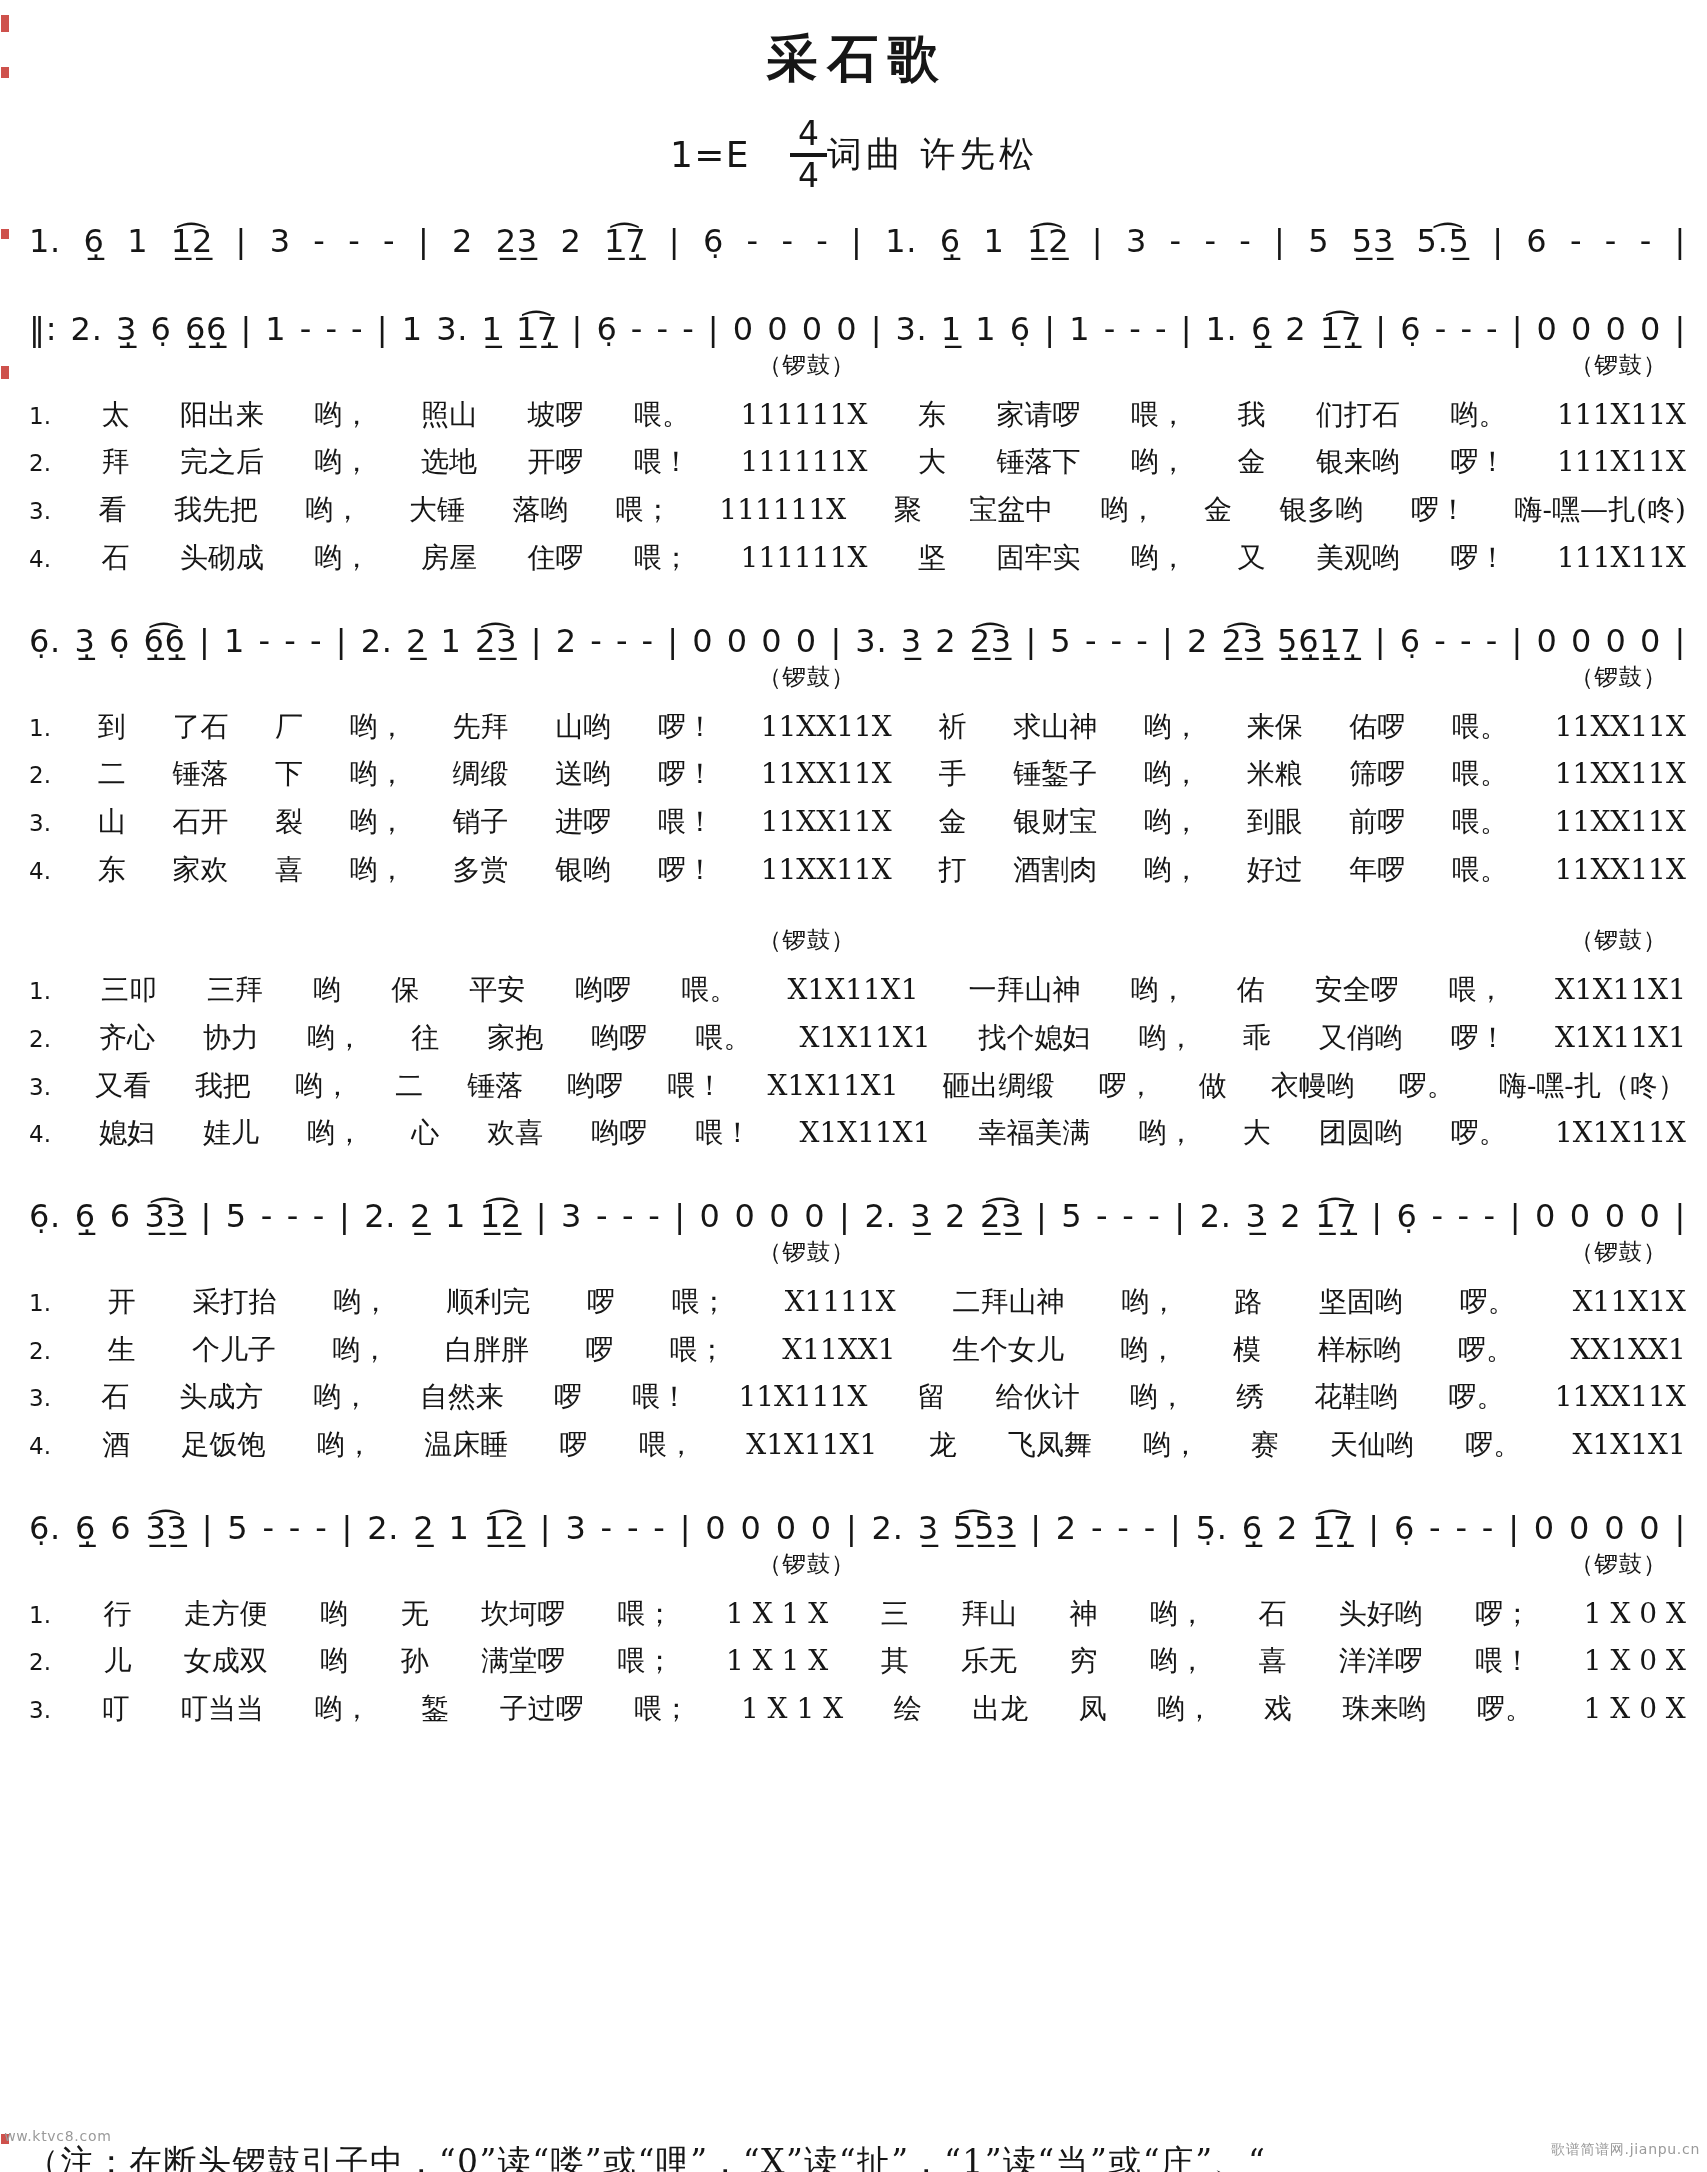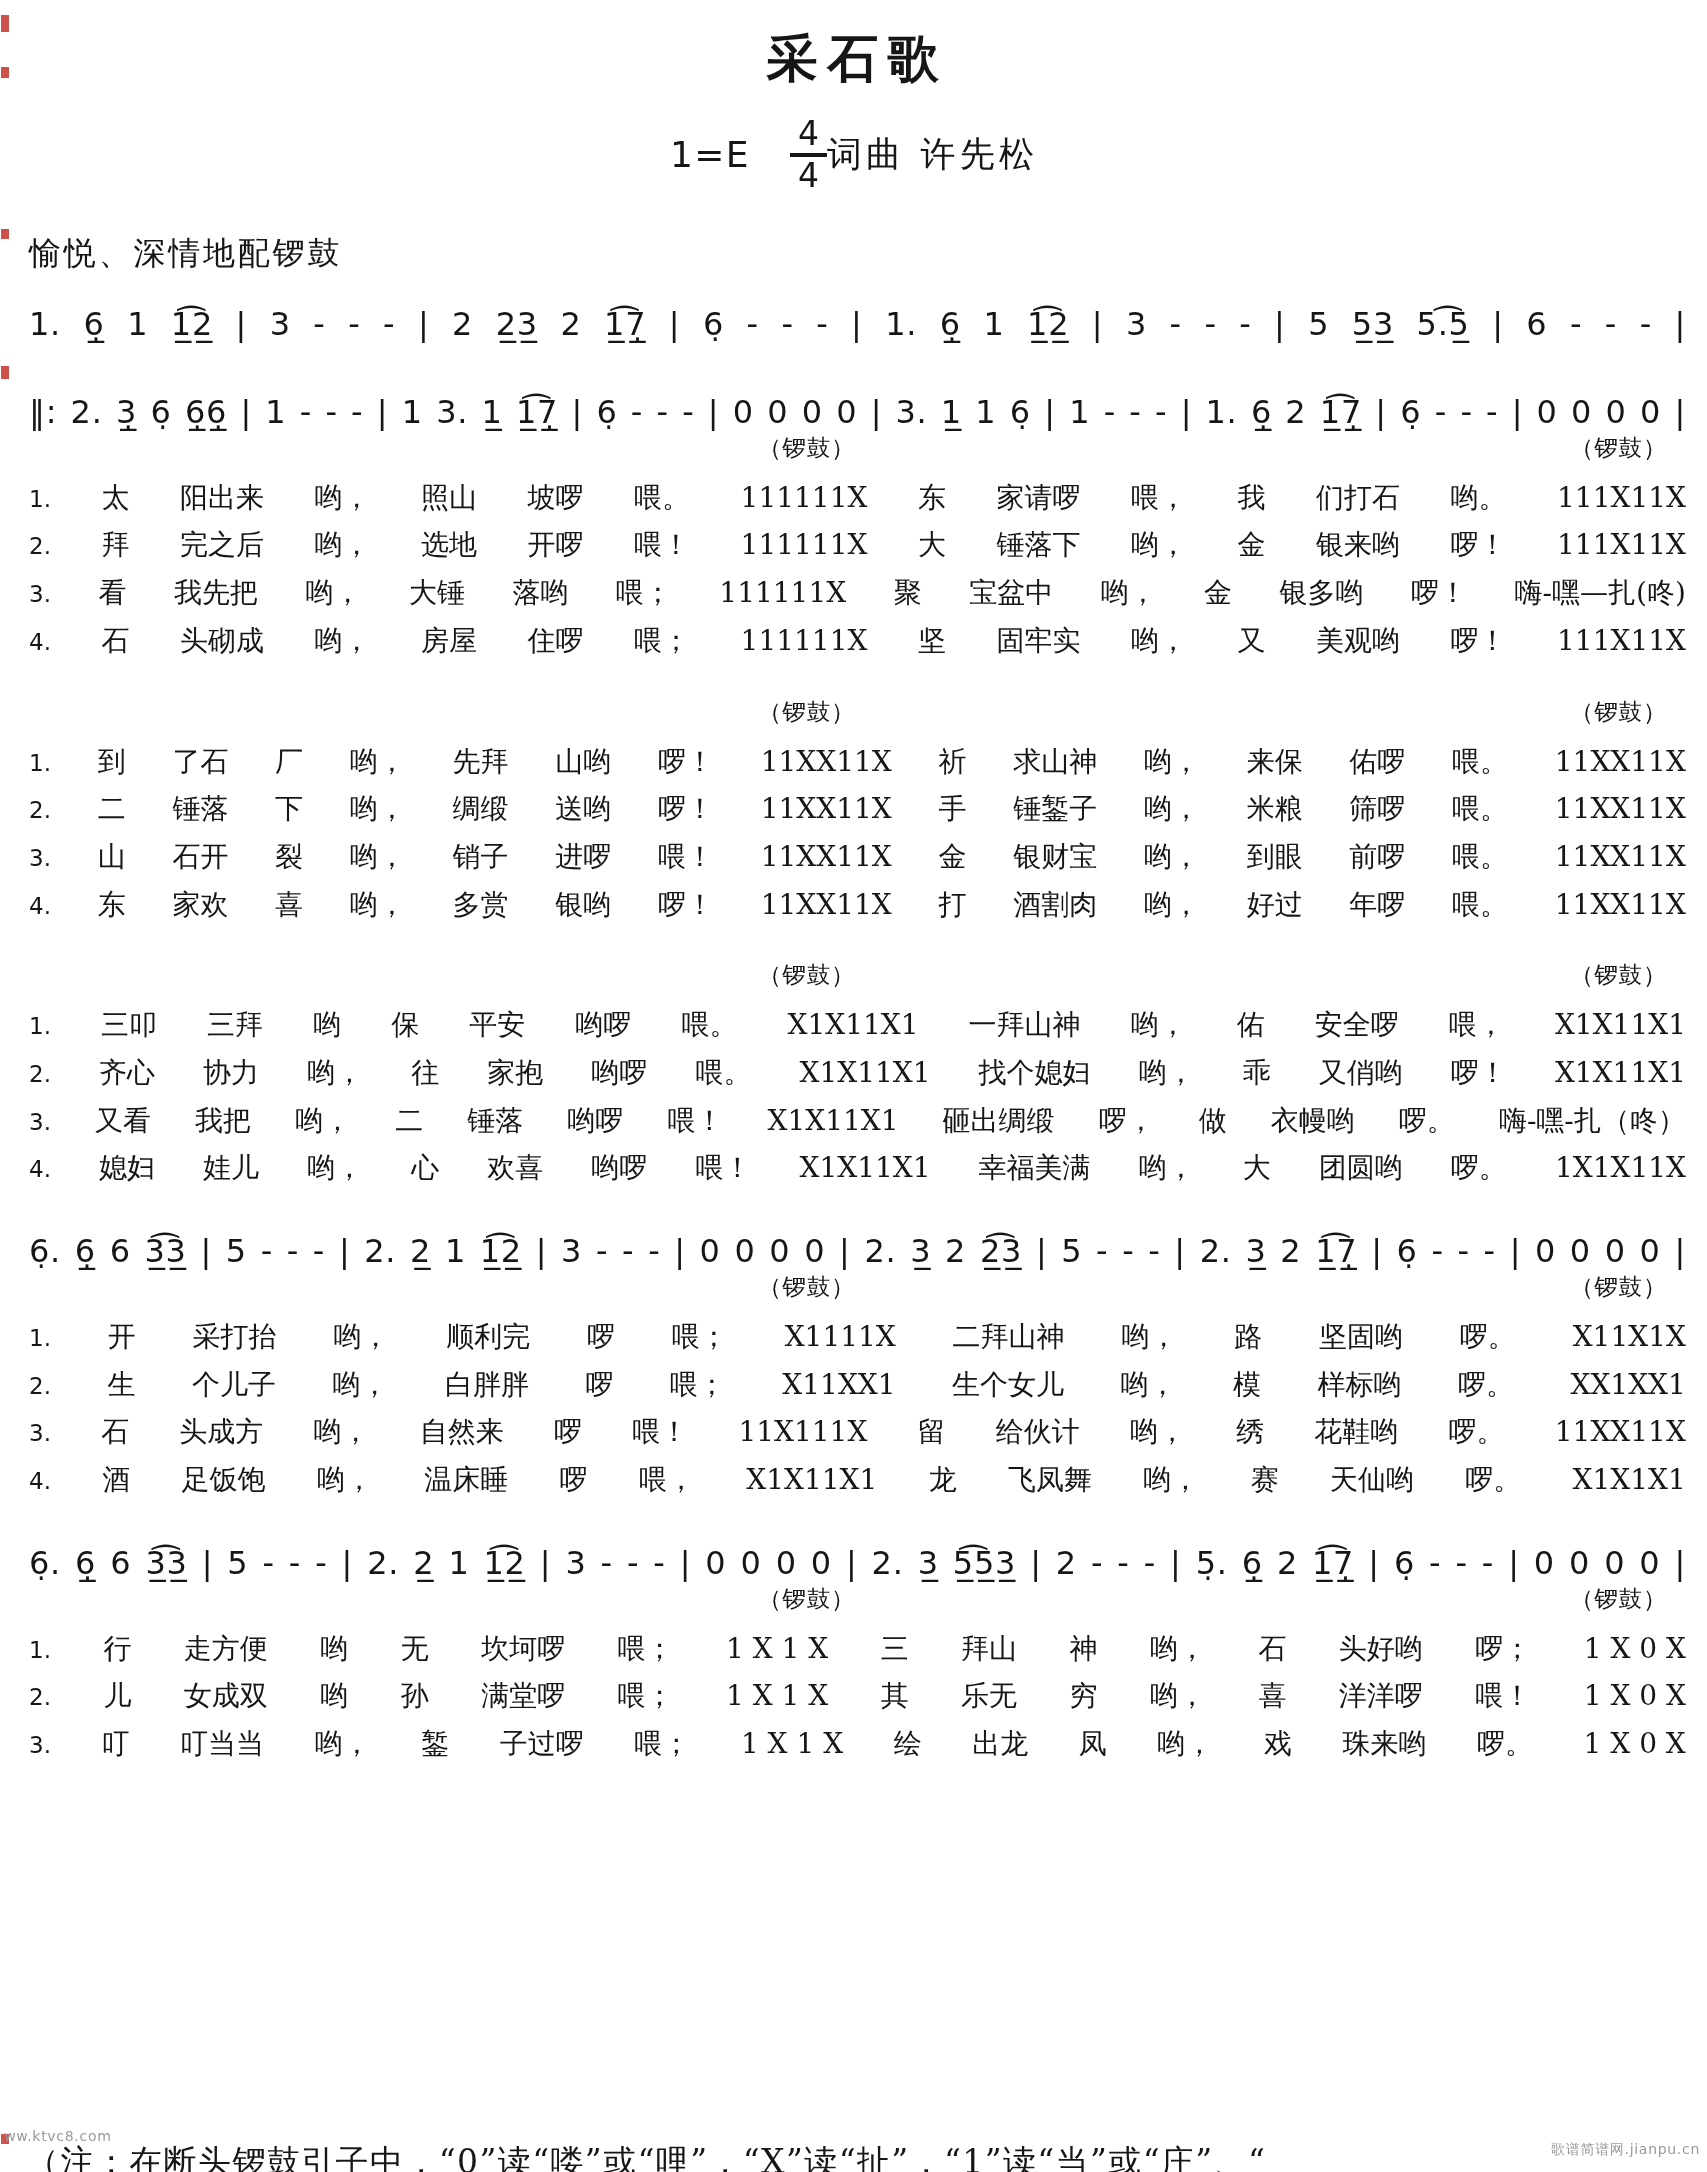--- a/index.html
+++ b/index.html
@@ -103,21 +103,20 @@
       <span class="key-text">1=E</span>
       <span class="meter">
         <span class="num">4</span>
         <span class="bar"></span>
         <span class="num">4</span>
       </span>
     </div>
     <div class="credit">词曲 许先松</div>
   </div>
 
-  <div class="tempo">愉悦、深情地配锣鼓</div>
 
   <div class="melody intro">1. 6̲̣ 1 1̲͡2̲ | 3 - - - | 2 2̲3̲ 2 1̲͡7̲̣ | 6̣ - - - | 1. 6̲̣ 1 1̲͡2̲ | 3 - - - | 5 5̲3̲ 5.͡5̲ | 6 - - - |</div>
 
   <div id="systems">
       <section class="system">
         <div class="melody">‖: 2. 3̲̣ 6̣ 6̲̣6̲̣ | 1 - - - | 1 3. 1̲ 1̲͡7̲̣ | 6̣ - - - | 0 0 0 0 | 3. 1̲ 1 6̣ | 1 - - - | 1. 6̲̣ 2 1̲͡7̲̣ | 6̣ - - - | 0 0 0 0 |</div>
         <div class="gong-row">
           <span class="gong" style="left: 44%;">（锣鼓）</span>
           <span class="gong" style="left: 93%;">（锣鼓）</span>
         </div>
@@ -192,20 +191,21 @@
             <span class="vseg">固牢实</span>
             <span class="vseg">哟，</span>
             <span class="vseg">又</span>
             <span class="vseg">美观哟</span>
             <span class="vseg">啰！</span>
             <span class="vseg">111X11X</span>
           </div>
         </div>
       </section>
       <section class="system">
+        <div class="melody">6̣. 3̲̣ 6̣ 6̲̣͡6̲̣ | 1 - - - | 2. 2̲ 1 2̲͡3̲ | 2 - - - | 0 0 0 0 | 3. 3̲ 2 2̲͡3̲ | 5 - - - | 2 2̲͡3̲ 5̲̣6̲̣1̲̣7̲̣ | 6̣ - - - | 0 0 0 0 |</div>
         <div class="gong-row">
           <span class="gong" style="left: 44%;">（锣鼓）</span>
           <span class="gong" style="left: 93%;">（锣鼓）</span>
         </div>
         <div class="verse">
           <div class="vinner">
             <span class="vno">1.</span>
             <span class="vseg">到</span>
             <span class="vseg">了石</span>
             <span class="vseg">厂</span>

